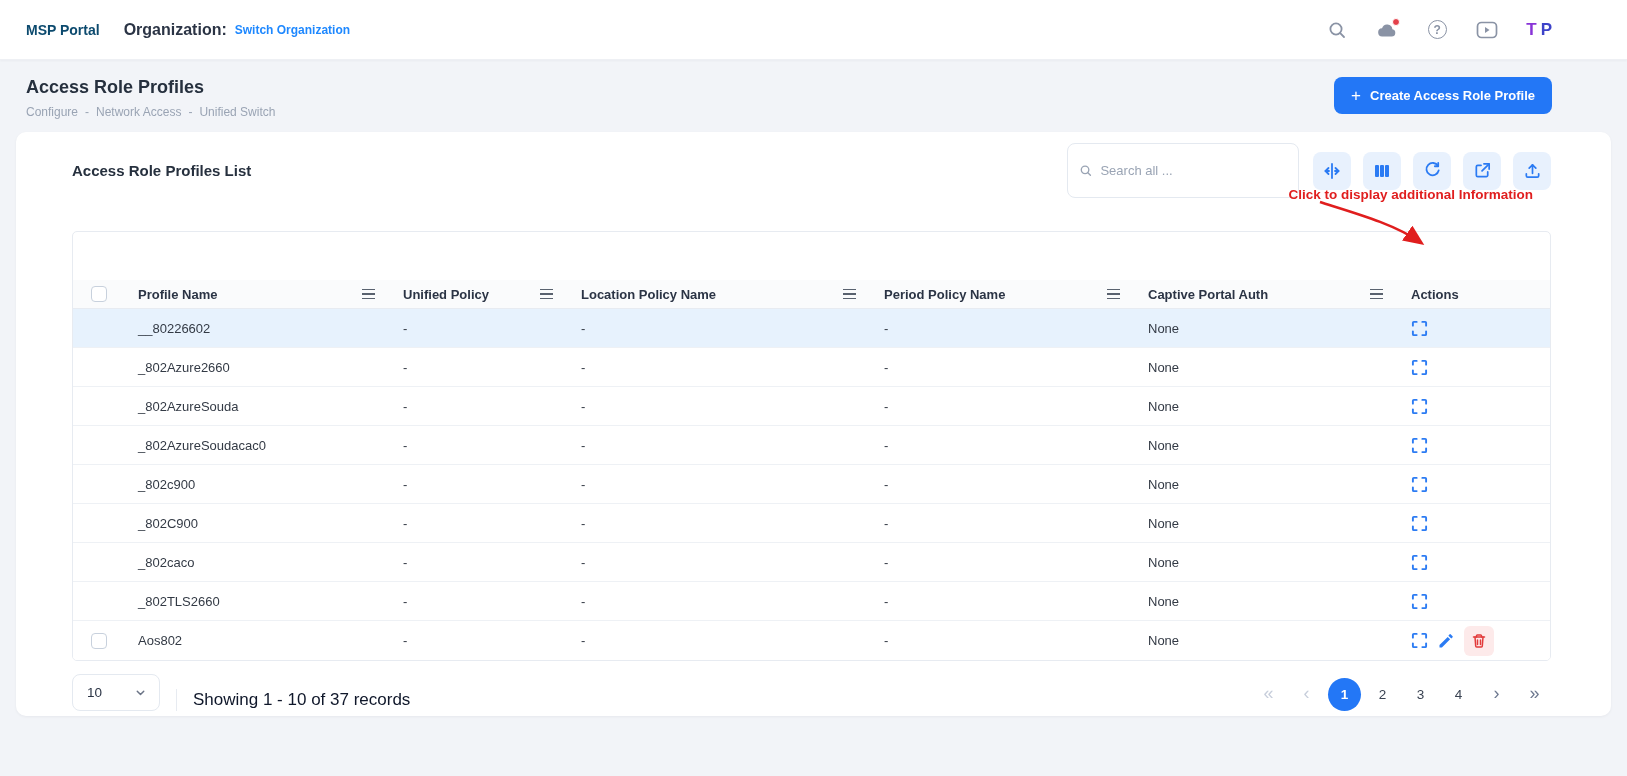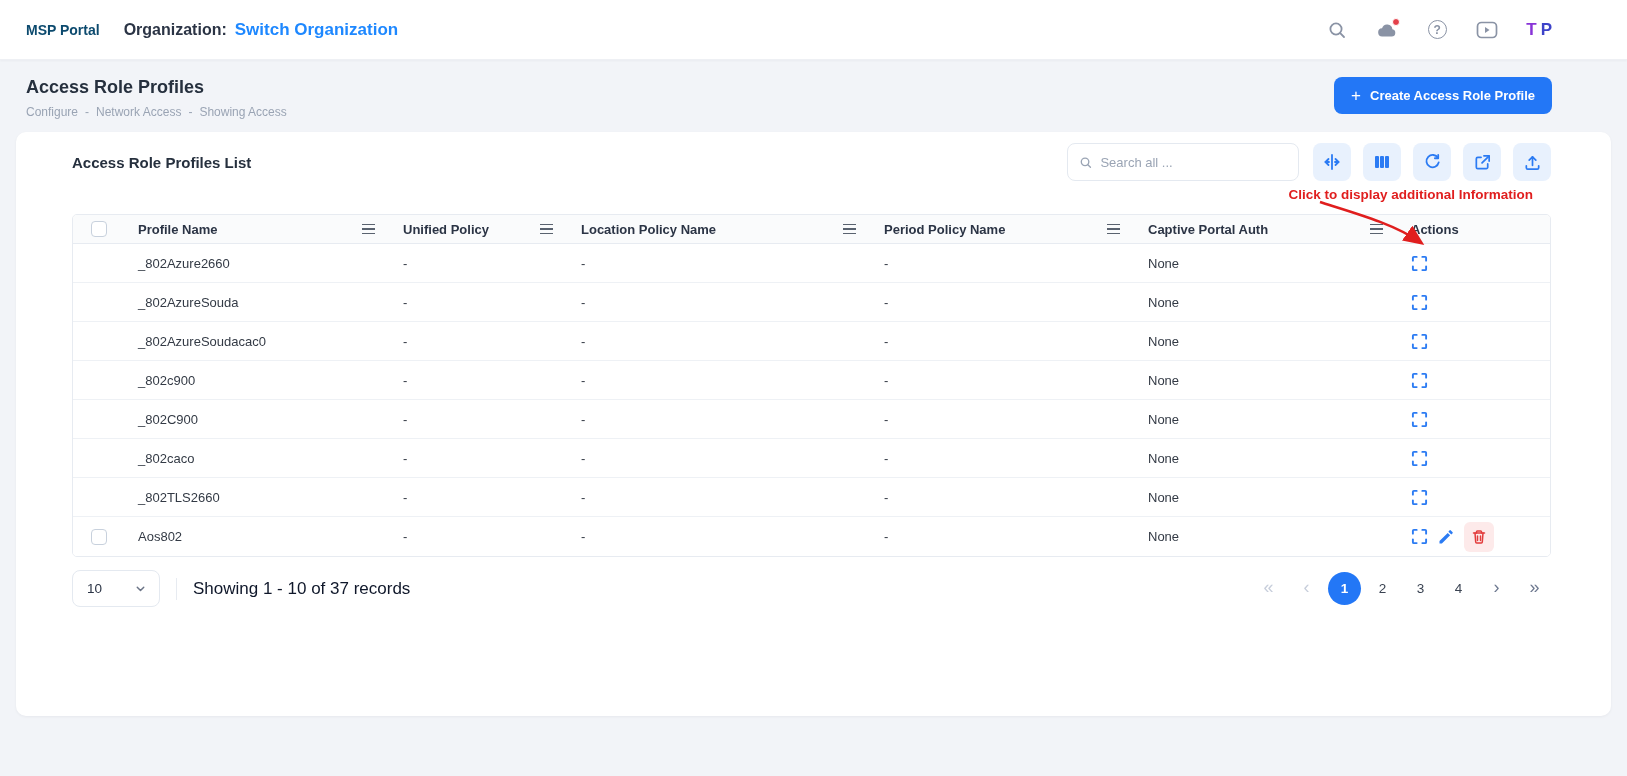--- a/index.html
+++ b/index.html
@@ -10,21 +10,21 @@
     color:#2b3445; overflow:hidden;
   }
   
   .topbar {
     height:60px; background:#fff; display:flex; align-items:center;
     padding:0 75px 0 26px; border-bottom:1px solid #eef0f4;
     box-shadow:0 1px 2px rgba(16,24,40,.04);
   }
   .brand { font-size:14px; font-weight:700; color:#0c4a6e; margin-right:24px; }
   .org-label { font-size:16px; font-weight:700; color:#2b3445; }
-  .org-link { font-size:17px; font-weight:700; color:#1e88ff; margin-left:8px; cursor:pointer; text-decoration:none; }
+  .org-link { font-size:12px; font-weight:700; color:#1e88ff; margin-left:8px; cursor:pointer; text-decoration:none; }
   .topbar-right { margin-left:auto; display:flex; align-items:center; gap:28px; }
   .tb-icon { display:flex; align-items:center; justify-content:center; width:22px; height:22px; cursor:pointer; position:relative; color:#8a93a5; }
   .help-circle { width:19px; height:19px; border:1.7px solid #8a93a5; border-radius:50%; display:flex; align-items:center; justify-content:center; font-size:12px; font-weight:700; color:#8a93a5; }
   .red-dot { position:absolute; top:-1px; right:-2px; width:8px; height:8px; border-radius:50%; background:#e4404a; border:1.5px solid #fff; }
   .avatar { display:flex; gap:4px; font-size:17px; font-weight:700; cursor:pointer; }
   .avatar .a1 { color:#8833d7; } .avatar .a2 { color:#3d43c9; }
   
   .page-head { display:flex; align-items:flex-start; padding:17px 75px 13px 26px; }
   .page-title { font-size:18px; font-weight:700; color:#26303e; }
   .breadcrumb { margin-top:7px; font-size:12px; color:#9aa4b4; display:flex; gap:7px; }
@@ -33,45 +33,45 @@
     border:none; border-radius:8px; height:37px; padding:0 17px;
     display:flex; align-items:center; gap:9px; cursor:pointer;
   }
   .create-btn .plus { font-size:17px; font-weight:400; line-height:1; }
   
   .panel { position:relative; margin:0 16px; background:#fff; border-radius:10px; height:584px; box-shadow:0 1px 3px rgba(16,24,40,.05);padding-left:28px; }
   .panel-inner { position:relative; width:1479px; margin-left:28px; }
   .panel-head { display:flex; align-items:center; padding:11px 0 33px; }
   .panel-title { font-size:15px; font-weight:700; color:#26303e; }
   .controls { margin-left:auto; display:flex; align-items:center; gap:12px; }
-  .search-box { width:232px; height:38px; border:1px solid #e4e9f0; border-radius:8px; display:flex; align-items:center; padding:0 11px; gap:8px; background:#fff; margin-right:2px; }
+  .search-box { width:232px; height:55px; border:1px solid #e4e9f0; border-radius:8px; display:flex; align-items:center; padding:0 11px; gap:8px; background:#fff; margin-right:2px; }
   .search-box input { border:none; outline:none; font-size:13px; color:#4a5568; width:100%; font-family:inherit; background:transparent; }
   .search-box input::placeholder { color:#9aa4b4; }
   .icon-btn { width:38px; height:38px; border-radius:8px; background:#e8f1fd; border:none; display:flex; align-items:center; justify-content:center; cursor:pointer; }
   
   .annotation { position:absolute; top:55px; right:18px; font-size:13.5px; font-weight:700; color:#e01e1e; z-index:6; }
   .arrow-svg { position:absolute; top:66px; right:105px; z-index:6; pointer-events:none; }
   .red-box { display:inline-flex; align-items:center; justify-content:center; border:3px solid #dd1f1f; border-radius:4px; padding:4px 11px; }
   
   .table-wrap { border:1px solid #e7ebf1; border-radius:5px; overflow:hidden; }
-  table { width:100%; border-collapse:separate; border-spacing:0; table-layout:fixed; }
+  table { width:100%; border-collapse:separate; border-spacing:0; table-layout:fixed;margin-top:48px; }
   thead th { height:29px; background:#fafbfc; border-bottom:1px solid #e7ebf1; font-size:13px; font-weight:700; color:#2b3445; text-align:left; padding:0 14px; }
   .th-inner { display:flex; align-items:center; justify-content:space-between; }
   .menu-icon { width:13px; height:10px; border-top:1.7px solid #59626f; border-bottom:1.7px solid #59626f; position:relative; cursor:pointer; flex:none; }
   .menu-icon::after { content:""; position:absolute; left:0; right:0; top:2.9px; height:1.7px; background:#59626f; }
   tbody td { height:39px; border-bottom:1px solid #eef1f5; font-size:13px; color:#333a45; padding:0 14px; background:#fff; }
   tbody tr:last-child td { border-bottom:none; }
   tbody tr.hl td { background:#e7f2fd; }
   .cb-cell, .cb-col { text-align:center; }
   .checkbox { display:inline-block; width:16px; height:16px; border:1.6px solid #c8d1dd; border-radius:4px; background:#fff; cursor:pointer; vertical-align:middle; }
   .actions { display:flex; align-items:center; gap:9px; }
   .ghost-btn { background:transparent; border:none; padding:0; display:flex; align-items:center; justify-content:center; cursor:pointer; }
   .del-box { width:30px; height:30px; background:#fdeaea; border-radius:6px; display:flex; align-items:center; justify-content:center; cursor:pointer; }
   
-  .panel-foot { display:flex; align-items:center; margin-top:13px; }
+  .panel-foot { display:flex; align-items:flex-end; margin-top:13px; }
   .page-size { width:88px; height:37px; border:1px solid #e4e9f0; border-radius:8px; display:flex; align-items:center; justify-content:space-between; padding:0 12px 0 14px; font-size:13.5px; color:#2b3445; background:#fff; cursor:pointer; }
   .records { font-size:17px; color:#0f172a; margin-left:16px; padding-left:16px; border-left:1px solid #e7ebf1; height:22px; display:flex; align-items:center; }
   .pager { margin-left:auto; display:flex; align-items:center; gap:5px; }
   .pg { min-width:33px; height:33px; display:flex; align-items:center; justify-content:center; font-size:13.5px; color:#3a4352; border-radius:50%; cursor:pointer; background:transparent; border:none; font-family:inherit; }
   .pg.active { background:#2377f6; color:#fff; font-weight:700; }
   .pg.nav { font-size:18px; color:#6e7990; padding-bottom:2px; }
   .pg.nav.disabled { color:#c7cedb; cursor:default; }
 </style>
 </head>
 <body>
@@ -110,21 +110,21 @@
 </header>
 
 <div class="page-head">
   <div>
     <div class="page-title">Access Role Profiles</div>
     <div class="breadcrumb">
       <span>Configure</span>
       <span>-</span>
       <span>Network Access</span>
       <span>-</span>
-      <span>Showing Access</span>
+      <span>Unified Switch</span>
     </div>
   </div>
   <button class="create-btn">
     <span class="plus">+</span>
     <span>Create Access Role Profile</span>
   </button>
 </div>
 
 <section class="panel">
   <div class="panel-inner">
@@ -232,20 +232,40 @@
                 </div>
               </th>
             <th>
                 <div class="th-inner">
                   <span>Actions</span>
                 </div>
               </th>
           </tr>
         </thead>
         <tbody id="tbody">
+            <tr class="hl">
+              <td class="cb-cell"></td>
+              <td>__80226602</td>
+              <td>-</td>
+              <td>-</td>
+              <td>-</td>
+              <td>None</td>
+              <td>
+                <div class="actions">
+                  <button class="ghost-btn">
+                    <svg width="17" height="17" viewBox="0 0 18 18" fill="none" stroke="#2b7bf3" stroke-width="2" stroke-linecap="round">
+                      <path d="M6 2H3a1 1 0 0 0-1 1v3"></path>
+                      <path d="M12 2h3a1 1 0 0 1 1 1v3"></path>
+                      <path d="M16 12v3a1 1 0 0 1-1 1h-3"></path>
+                      <path d="M6 16H3a1 1 0 0 1-1-1v-3"></path>
+                    </svg>
+                  </button>
+                </div>
+              </td>
+            </tr>
             <tr>
               <td class="cb-cell"></td>
               <td>_802Azure2660</td>
               <td>-</td>
               <td>-</td>
               <td>-</td>
               <td>None</td>
               <td>
                 <div class="actions">
                   <button class="ghost-btn">

